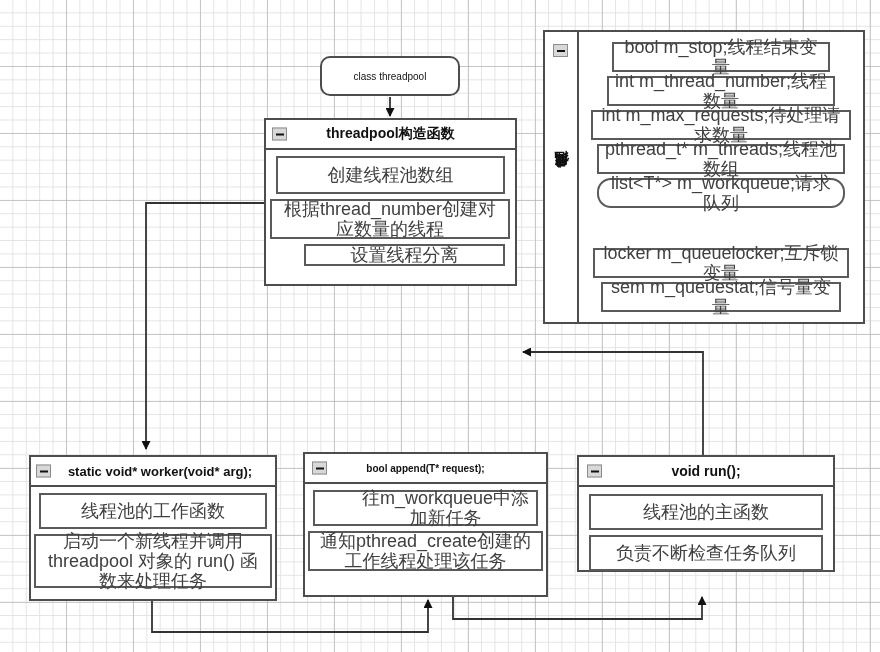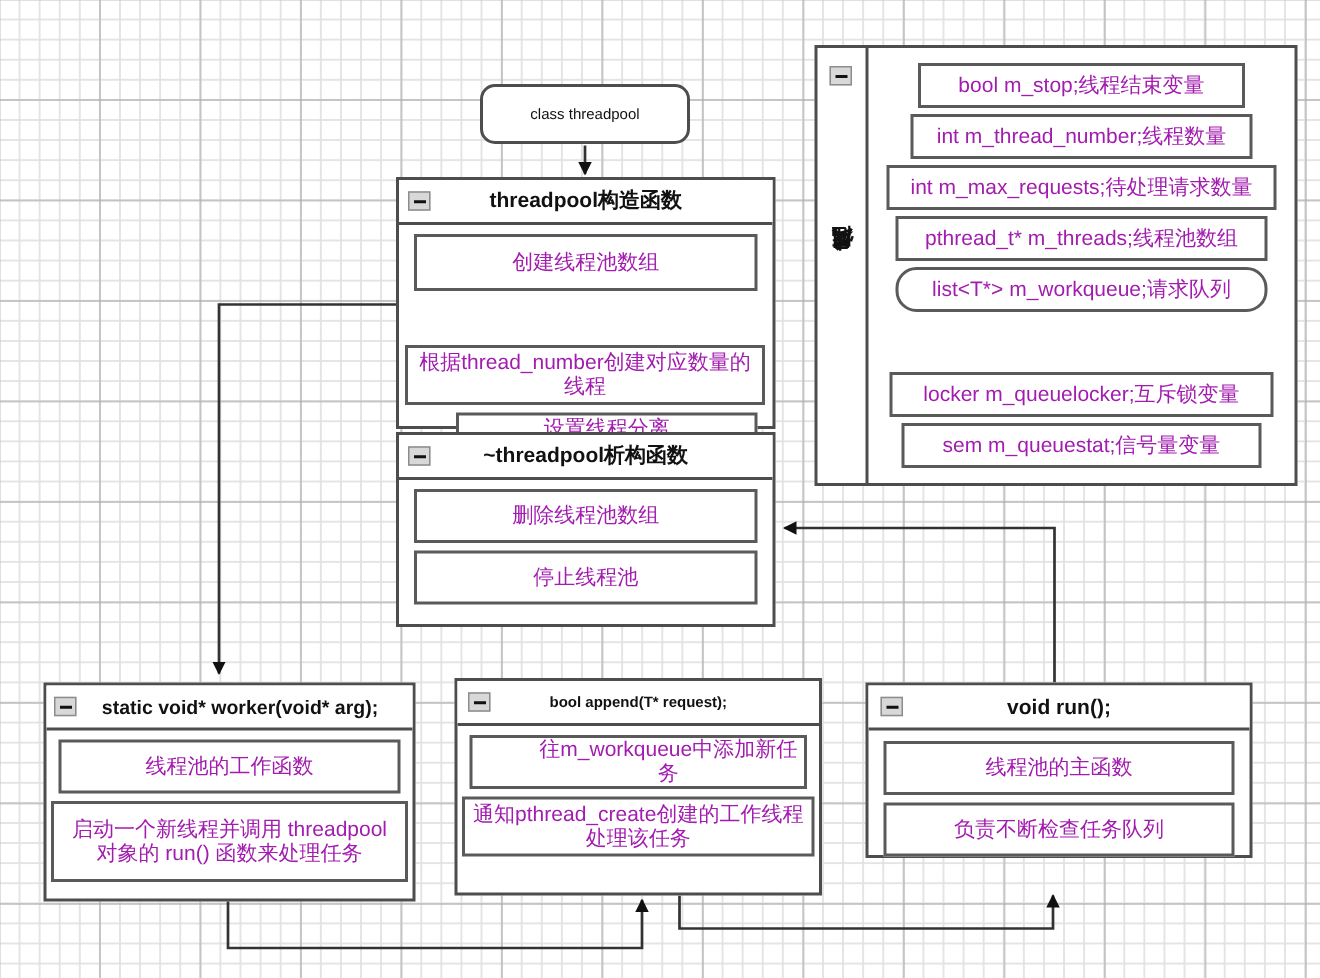--- a/index.html
+++ b/index.html
@@ -66,22 +66,22 @@
   }
   .collapse i{
     display:block;width:8px;height:2px;background:#111111;
   }
   .item{
     background:#ffffff;
     border:2px solid #5a5a5a;
     box-sizing:border-box;
     display:flex;align-items:center;justify-content:center;
     text-align:center;
-    font-size:14px;
-    color:#a21caf;
+    font-size:18px;
+    color:#404040;
     line-height:1.12;
     padding:3px 4px;
   }
 
   
   .root-node{
     position:absolute;
     left:320px;top:56px;
     width:140px;height:40px;
     border:2px solid #4d4d4d;
@@ -178,37 +178,25 @@
 
   <div class="grp" style="left:264px;top:118px;width:253px;height:168px;">
     <div class="grp-head">
       <div class="collapse">
           <i></i>
         </div>
       <span>threadpool构造函数</span>
     </div>
     <div class="grp-body">
       <div class="item" style="height:38px;">创建线程池数组</div>
-      <div class="item" style="height:40px;margin-left:-6px;width:240px;margin-top:31px;">根据thread_number创建对应数量的线程</div>
+      <div class="item" style="height:40px;margin-left:-6px;width:240px;">根据thread_number创建对应数量的线程</div>
       <div class="item" style="height:22px;margin-left:28px;">设置线程分离</div>
     </div>
   </div>
 
-  <div class="grp" style="left:264px;top:288px;width:253px;height:130px;">
-    <div class="grp-head">
-      <div class="collapse">
-          <i></i>
-        </div>
-      <span>~threadpool析构函数</span>
-    </div>
-    <div class="grp-body">
-      <div class="item" style="height:36px;">删除线程池数组</div>
-      <div class="item" style="height:36px;">停止线程池</div>
-    </div>
-  </div>
 
   <div class="grp" style="left:29px;top:455px;width:248px;height:146px;">
     <div class="grp-head" style="justify-content:center;">
       <div class="collapse" style="left:5px;">
           <i></i>
         </div>
       <span style="margin-left:14px;font-size:13px;">static void* worker(void* arg);</span>
     </div>
     <div class="grp-body" style="padding:6px 8px 8px 8px;">
       <div class="item" style="height:36px;">线程池的工作函数</div>

